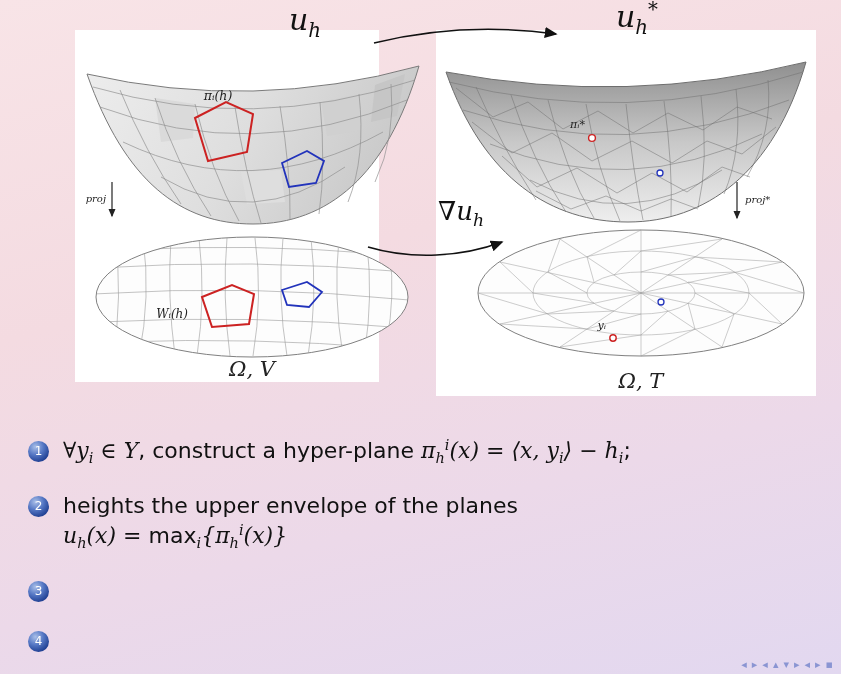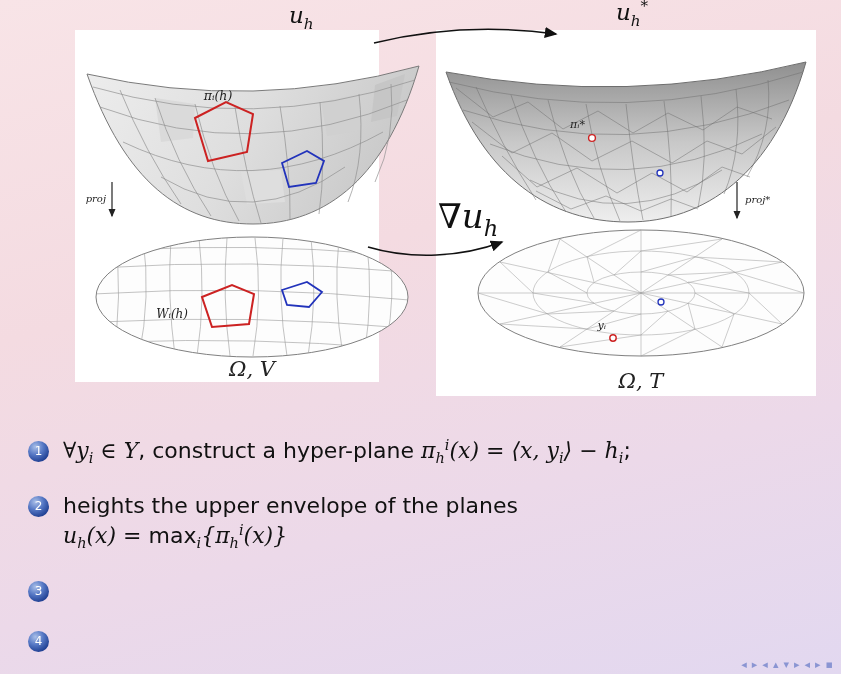--- a/index.html
+++ b/index.html
@@ -5,24 +5,24 @@
   html,body{margin:0;padding:0;background:#fff;}
   .slide{
     position:relative;width:841px;height:674px;overflow:hidden;
     background:linear-gradient(165deg,#f8e4e7 0%,#f4dbe1 38%,#ecd9e9 70%,#e2d8f0 100%);
     font-family:"DejaVu Sans",sans-serif;color:#111;
   }
   .panel{position:absolute;background:#ffffff;}
   #panelL{left:75px;top:30px;width:304px;height:352px;}
   #panelR{left:436px;top:30px;width:380px;height:366px;}
   .overlay{position:absolute;left:0;top:0;pointer-events:none;}
-  .fig-label{position:absolute;font-family:"DejaVu Serif",serif;font-style:italic;font-size:23px;color:#111;}
+  .fig-label{position:absolute;font-family:"DejaVu Serif",serif;font-style:italic;font-size:30px;color:#111;}
   #lblUh{left:289px;top:2px;}
   #lblUhs{left:616px;top:-1px;}
-  #lblNabla{left:438px;top:196px;font-size:34px;}
+  #lblNabla{left:438px;top:196px;font-size:26px;}
   .math{font-family:"DejaVu Serif",serif;font-style:italic;}
   .rm{font-style:normal;}
   sub,sup{font-size:66%;line-height:0;}
   .steps{
     position:absolute;left:28px;top:436px;width:792px;height:216px;
     list-style:none;margin:0;padding:0;display:flex;flex-direction:column;justify-content:space-between;
   }
   .steps li{display:flex;align-items:flex-start;font-size:22px;line-height:1.38;}
   .ball{
     flex:0 0 auto;width:21px;height:21px;border-radius:50%;margin:5px 14px 0 0;

